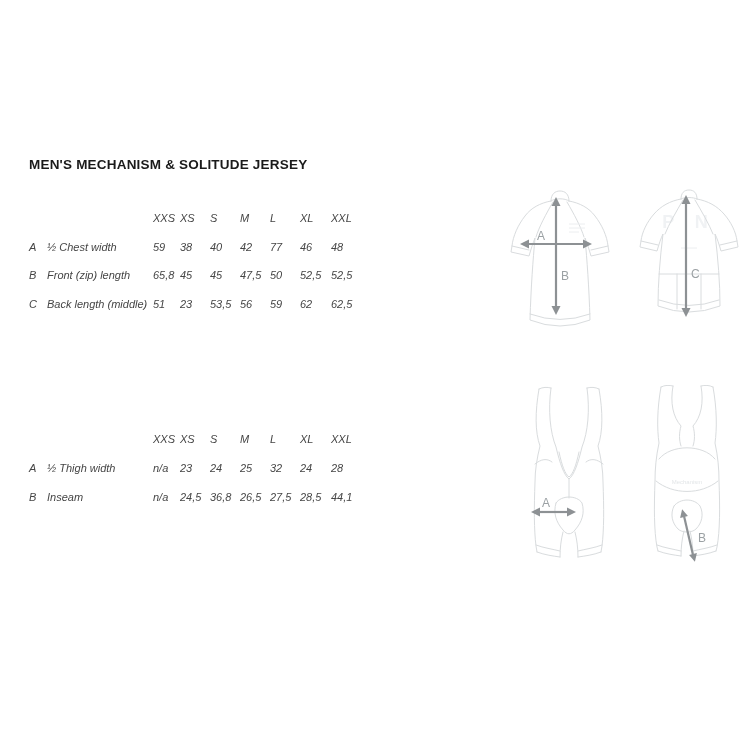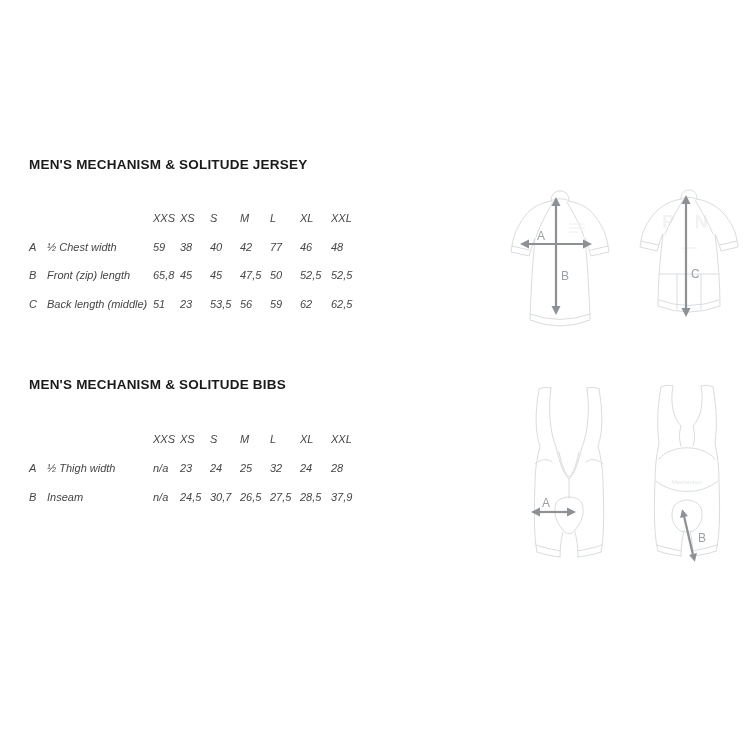--- a/index.html
+++ b/index.html
@@ -169,21 +169,20 @@
     <path class="garment" d="M24,86 H84 M42,86 V121 M66,86 V121"></path>
     <path class="garment" d="M24,112 Q54,123 84,112"></path>
     <g>
       <line class="arrow-line" x1="51" y1="15" x2="51" y2="121"></line>
       <polygon class="arrow-head" points="51,7 46.5,16 55.5,16"></polygon>
       <polygon class="arrow-head" points="51,129 46.5,120 55.5,120"></polygon>
     </g>
     <text class="measure-letter" x="56" y="90">C</text>
   </svg>
 
-  <div class="section-title" id="bibs-title">MEN'S MECHANISM &amp; SOLITUDE BIBS</div>
 
   <div class="size-table" id="bibs-table">
 
     <span class="cell"></span>
     <span class="cell"></span>
     <span class="cell">XXS</span>
     <span class="cell">XS</span>
     <span class="cell">S</span>
     <span class="cell">M</span>
     <span class="cell">L</span>
@@ -197,25 +196,25 @@
     <span class="cell">24</span>
     <span class="cell">25</span>
     <span class="cell">32</span>
     <span class="cell">24</span>
     <span class="cell">28</span>
 
     <span class="cell">B</span>
     <span class="cell">Inseam</span>
     <span class="cell">n/a</span>
     <span class="cell">24,5</span>
-    <span class="cell">30,7</span>
+    <span class="cell">36,8</span>
     <span class="cell">26,5</span>
     <span class="cell">27,5</span>
     <span class="cell">28,5</span>
-    <span class="cell">37,9</span>
+    <span class="cell">44,1</span>
   </div>
 
   <svg class="diagram" id="bibs-front-diagram" width="84" height="178" viewBox="0 0 84 178">
     <path class="garment" d="M12,3 C8,26 8,46 13,60 C10,72 8,84 8,96 C7,122 7,144 9,160 L10,166"></path>
     <path class="garment" d="M72,3 C76,26 76,46 71,60 C74,72 76,84 76,96 C77,122 77,144 75,160 L74,166"></path>
     <path class="garment" d="M12,3 C16,1 20,1 24,2 M60,2 C64,1 68,1 72,3"></path>
     <path class="garment" d="M24,2 C21,24 23,46 29,61 C33,78 37,89 42,93 C47,89 51,78 55,61 C61,46 63,24 60,2"></path>
     <path class="garment" d="M32,66 C35,80 38,88 42,91 C46,88 49,80 52,66"></path>
     <path class="garment" d="M8,78 C14,73 20,72 25,76 M76,78 C70,73 64,72 59,76"></path>
     <path class="garment" d="M42,93 V112"></path>

